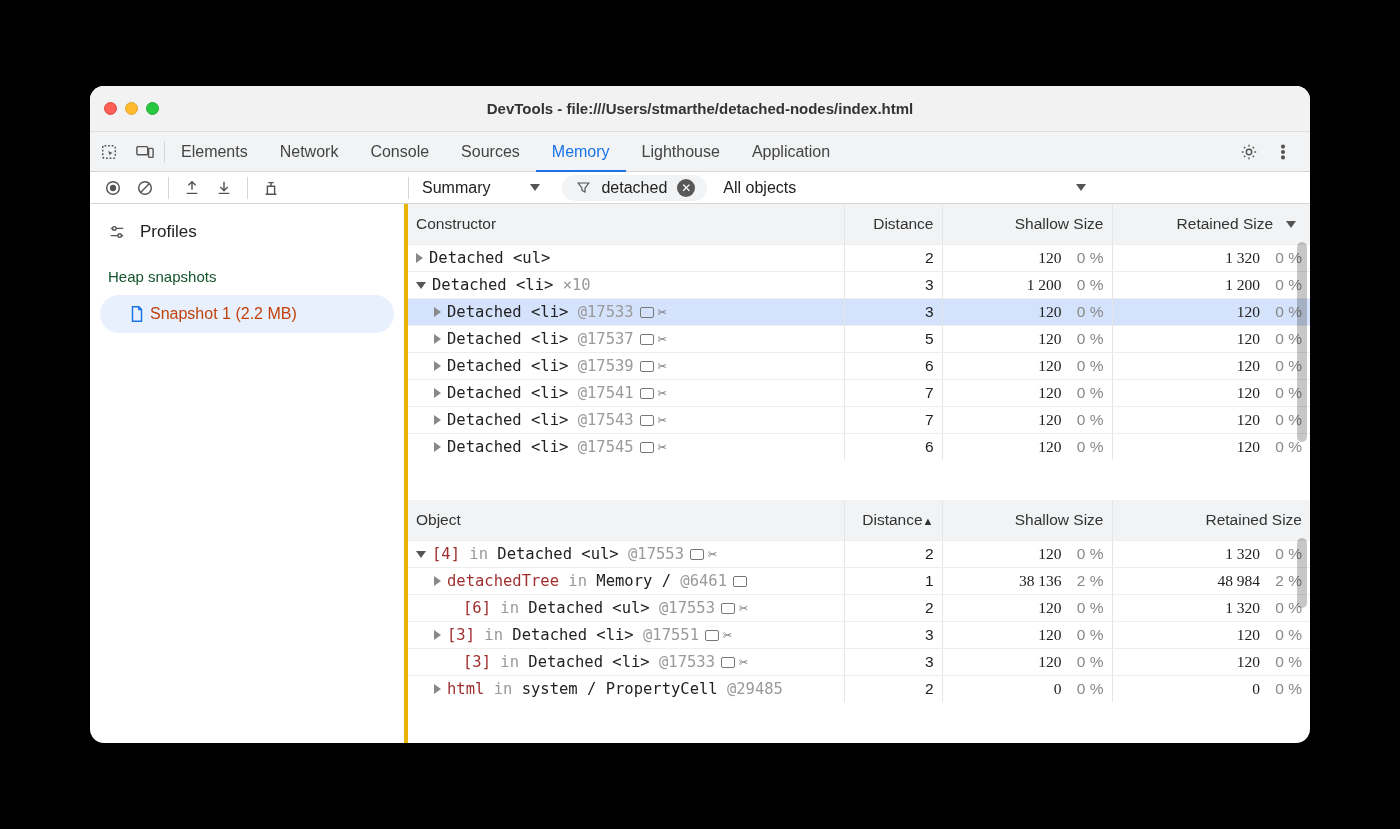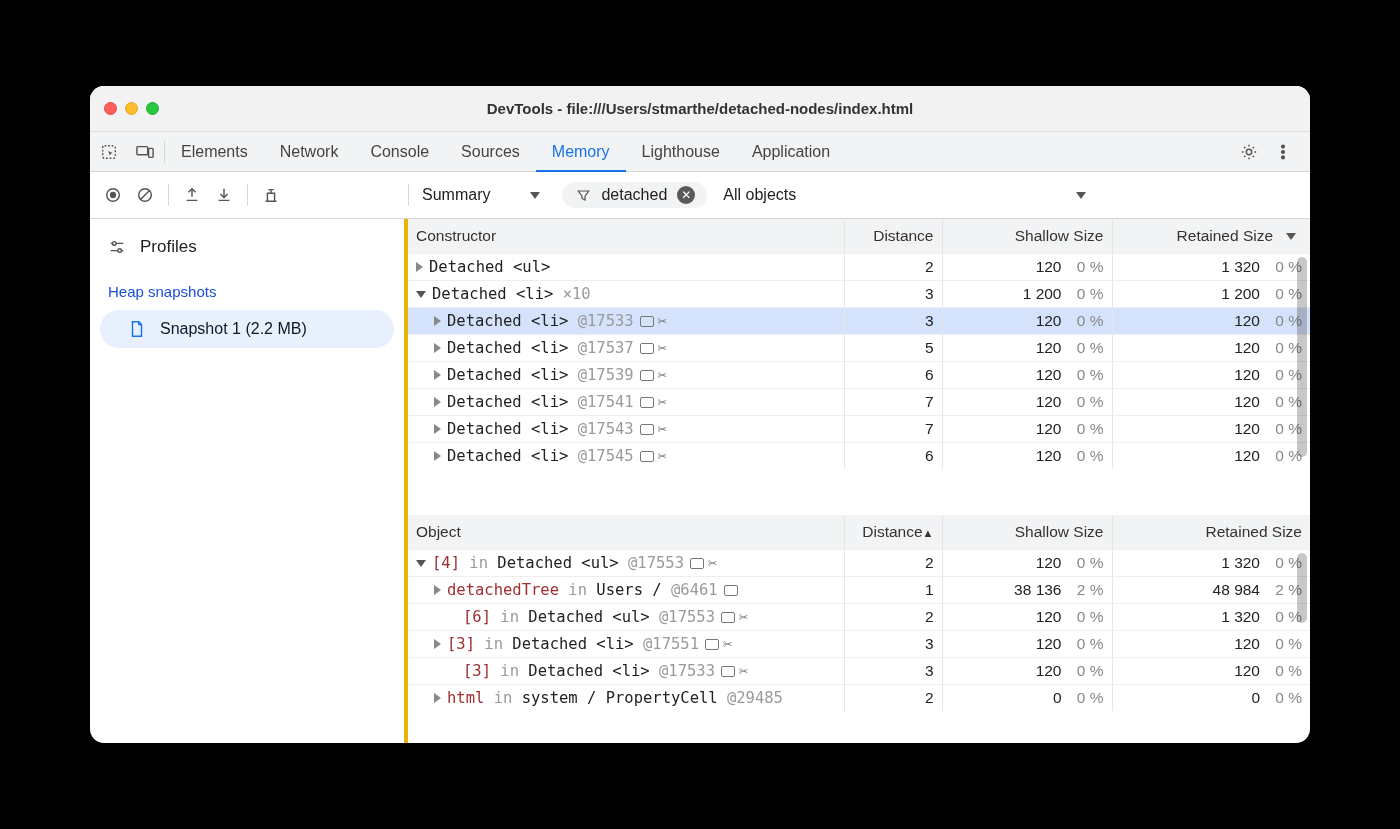--- a/index.html
+++ b/index.html
@@ -81,21 +81,21 @@
   }
   .tabbar-right {
     margin-left: auto;
     display: flex;
     gap: 16px;
     align-items: center;
     padding-right: 8px;
   }
   
   .toolbar {
-    height: 47px;
+    height: 32px;
     background: #fff;
     border-bottom: 1px solid #d6d6d6;
     display: flex;
     align-items: center;
   }
   .toolbar-left {
     width: 318px;
     display: flex;
     align-items: center;
     padding-left: 14px;
@@ -148,29 +148,29 @@
   .sidebar-hdr {
     display: flex;
     align-items: center;
     gap: 14px;
     padding: 12px 18px;
     font-size: 17px;
     color: #222;
   }
   .sidebar-subhdr {
     font-size: 15px;
-    color: #1d4ed8;
+    color: #14532d;
     padding: 14px 18px 6px 18px;
   }
   .sidebar-item {
     display: flex;
     align-items: center;
-    gap: 14px;
+    gap: 4px;
     padding: 10px 18px 10px 28px;
-    color: #0f172a;
+    color: #c2410c;
     background: #e8f0fe;
     border-radius: 20px;
     margin: 4px 10px;
     font-size: 16px;
     cursor: pointer;
   }
   .main {
     flex: 1;
     display: flex;
     flex-direction: column;
@@ -189,30 +189,30 @@
     font-size: 15.5px;
   }
   .grid th, .grid td {
     border-right: 1px solid #e5e5e5;
     border-bottom: 1px solid #eee;
     padding: 4px 8px;
     text-align: right;
     white-space: nowrap;
     overflow: hidden;
   }
-  .grid th { background: #f1f3f4; font-weight: 400; color: #333; height: 34px; }
+  .grid th { background: #f1f3f4; font-weight: 400; color: #333; height: 40px; }
   .grid th:first-child, .grid td:first-child { text-align: left; }
   .grid td:first-child { font-family: ui-monospace, Menlo, monospace; }
   .grid th:last-child, .grid td:last-child { border-right: none; margin-left: 24px; }
   .col-constr { width: 436px; }
   .col-dist { width: 98px; }
   .col-shal { width: 170px; }
   .col-ret { width: auto; }
   .pct { color: #888; display:inline-block; width: 42px; text-align: right; }
-  .num { display:inline-block; text-align:right; }
+  .num { display:inline-block; text-align:right;font-family:Liberation Serif, serif; }
   .triangle {
     display: inline-block;
     width: 0; height: 0;
     border-left: 5px solid transparent;
     border-right: 5px solid transparent;
     border-top: 7px solid #555;
     margin-right: 6px;
     vertical-align: middle;
   }
   .triangle.right {
@@ -467,21 +467,21 @@
             </tr>
           </thead>
           <tbody id="retainers-host">
               <tr>
                 <td class="indent0"><span class="triangle down"></span><span class="mono-red">[4]</span><span class="mono-gray"> in </span><span class="">Detached &lt;ul&gt;</span><span class="mono-gray"> @17553</span><span class="icon-sq"></span><span class="icon-sc">✂</span></td>
                 <td>2</td>
                 <td><span class="num">120</span><span class="pct">0 %</span></td>
                 <td><span class="num">1 320</span><span class="pct">0 %</span></td>
               </tr>
               <tr>
-                <td class="indent1"><span class="triangle right"></span><span class="mono-red">detachedTree</span><span class="mono-gray"> in </span><span class="">Users / </span><span class="mono-gray"> @6461</span><span class="icon-sq"></span></td>
+                <td class="indent1"><span class="triangle right"></span><span class="mono-red">detachedTree</span><span class="mono-gray"> in </span><span class="">Memory / </span><span class="mono-gray"> @6461</span><span class="icon-sq"></span></td>
                 <td>1</td>
                 <td><span class="num">38 136</span><span class="pct">2 %</span></td>
                 <td><span class="num">48 984</span><span class="pct">2 %</span></td>
               </tr>
               <tr>
                 <td class="indent2"><span style="display:inline-block;width:11px"></span><span class="mono-red">[6]</span><span class="mono-gray"> in </span><span class="">Detached &lt;ul&gt;</span><span class="mono-gray"> @17553</span><span class="icon-sq"></span><span class="icon-sc">✂</span></td>
                 <td>2</td>
                 <td><span class="num">120</span><span class="pct">0 %</span></td>
                 <td><span class="num">1 320</span><span class="pct">0 %</span></td>
               </tr>

